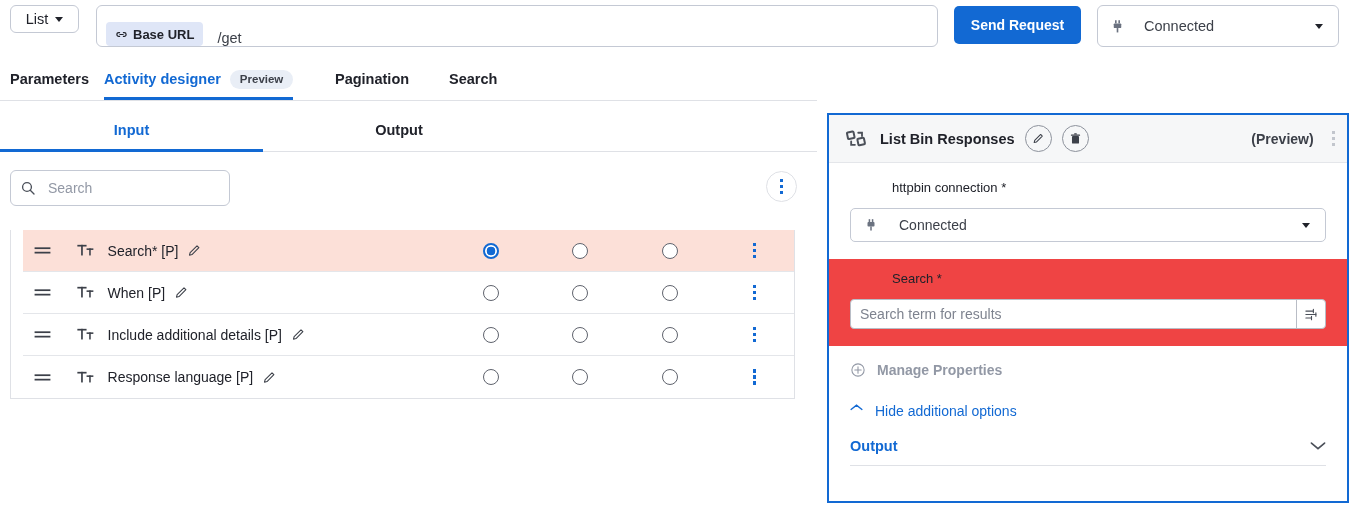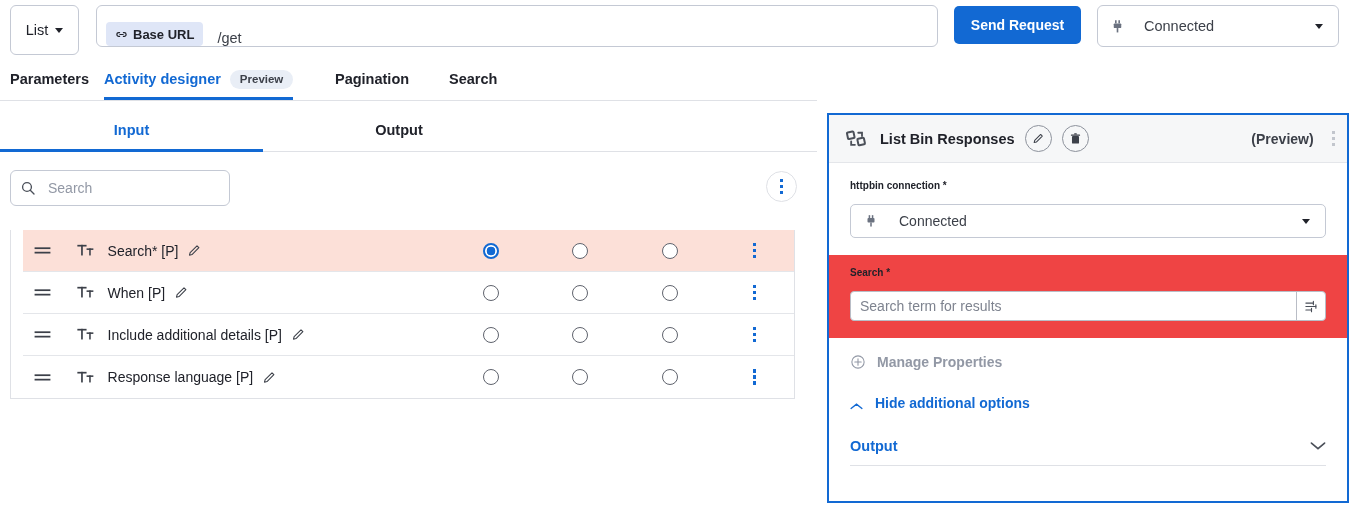--- a/index.html
+++ b/index.html
@@ -10,21 +10,21 @@
     font-family: "Liberation Sans", sans-serif;
     color: #20222a;
     overflow: hidden;
   }
 
   
   #topbar {
     position: absolute; left: 0; top: 0; width: 1355px; height: 52px;
   }
   #method-select {
-    position: absolute; left: 10px; top: 5px; width: 69px; height: 50px;
+    position: absolute; left: 10px; top: 5px; width: 69px; height: 28px;
     border: 1px solid #c4c9d4; border-radius: 6px; background: #fff;
     display: flex; align-items: center; justify-content: center; gap: 7px;
     font-size: 14.5px; color: #20222a; cursor: pointer;
   }
   .caret-dn {
     width: 0; height: 0;
     border-left: 4.5px solid transparent; border-right: 4.5px solid transparent;
     border-top: 5.5px solid #20222a;
   }
   #url-bar {
@@ -152,21 +152,21 @@
   }
   #panel-title { margin-left: 12px; font-size: 14.5px; font-weight: bold; color: #20222a; }
   .round-btn {
     width: 27px; height: 27px; border: 1px solid #8d929c; border-radius: 50%;
     background: #f6f7f8; display: flex; align-items: center; justify-content: center;
     cursor: pointer; margin-left: 10px;
   }
   #panel-preview { margin-left: auto; font-size: 14px; font-weight: bold; color: #3c4049; }
   #panel-kebab { margin-left: 18px; cursor: pointer; }
 
-  .field-label { font-size: 10px; font-weight: bold; color: #20222a; }
+  .field-label { font-size: 13px; font-weight: normal; color: #20222a; margin-left: 42px; }
   #conn-field { padding: 17px 21px 0 21px; }
   #conn-dd {
     margin-top: 13px; height: 34px; border: 1px solid #c4c9d4; border-radius: 5px;
     background: #fff; display: flex; align-items: center; position: relative; cursor: pointer;
   }
   #conn-dd .plug { margin-left: 13px; }
   #conn-dd .lbl { margin-left: 21px; font-size: 14px; color: #3c4049; }
   #conn-dd .caret-dn { position: absolute; right: 15px; }
 
   #search-field {
@@ -184,22 +184,22 @@
   #sliders-btn {
     width: 29px; height: 28px; border-left: 1px solid #b9bdc6;
     display: flex; align-items: center; justify-content: center; cursor: pointer;
   }
 
   #manage-props {
     margin: 16px 0 0 21px; display: flex; align-items: center; gap: 11px;
     font-size: 14px; font-weight: bold; color: #9298a5; cursor: pointer;
   }
   #hide-opts {
-    margin: 25px 0 0 21px; display: flex; align-items: flex-end; gap: 12px;
-    font-size: 14px; font-weight: bold; color: #1269d3; cursor: pointer;
+    margin: 25px 0 0 21px; display: flex; align-items: flex-start; gap: 12px;
+    font-size: 14px; font-weight: normal; color: #1269d3; cursor: pointer;
   }
   #output-sec {
     position: absolute; left: 21px; right: 21px; top: 312px;
   }
   #output-row {
     height: 38px; display: flex; align-items: center; cursor: pointer;
     font-size: 14.5px; font-weight: bold; color: #1269d3;
   }
   #output-row .chev { margin-left: auto; }
   #output-rule { height: 1px; background: #dfe1e6; }

